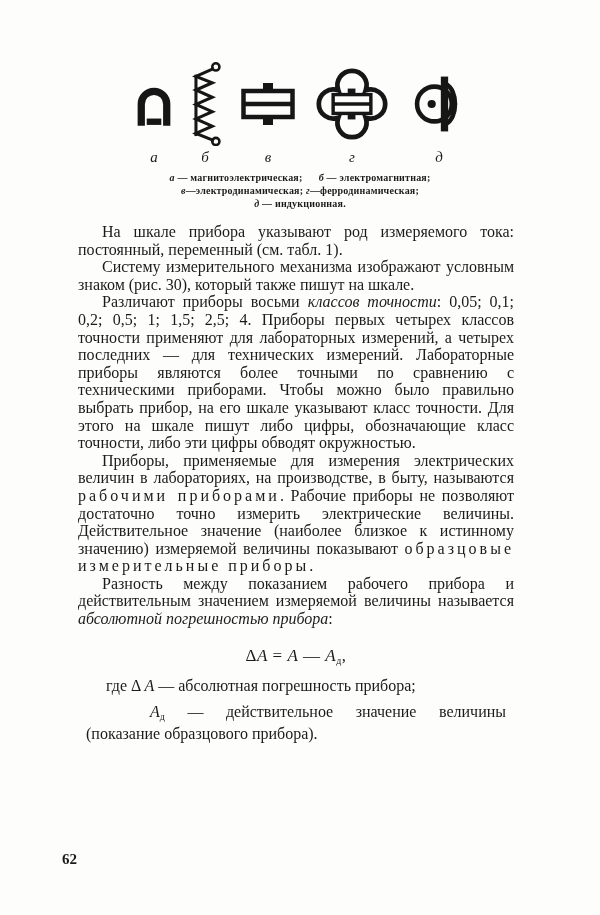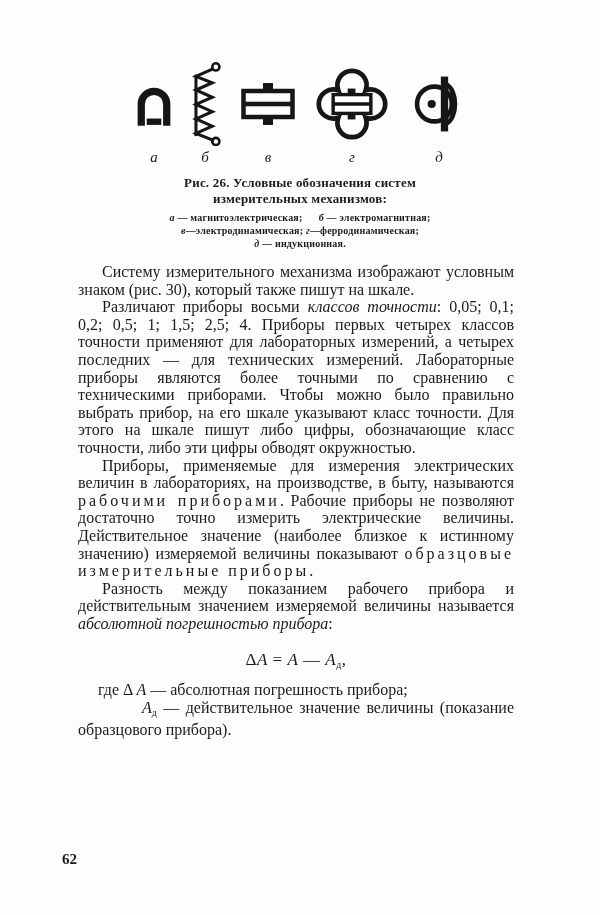--- a/index.html
+++ b/index.html
@@ -36,21 +36,21 @@
   }
   .bodytext p{margin:0;text-indent:24px;}
   .it{font-style:italic;}
   .sp{letter-spacing:3px;font-family:Liberation Serif, serif;}
 
   .formula{
     text-align:center;font-size:17px;margin:19px 0 7px;letter-spacing:0.5px;
   }
   sub{font-size:10px;vertical-align:-3px;font-style:normal;}
 
-  .defline{margin:0;}
+  .defline{margin:8px;}
   .def-0{text-indent:20px;}
   .def-1{text-indent:72px;}
   .def-2{text-indent:64px;}
 
   .pagenum{
     position:absolute;left:62px;top:851px;
     font-weight:bold;font-size:15px;
   }
 </style>
 </head>
@@ -113,29 +113,29 @@
           <circle cx="24" cy="35" r="19" fill="none" stroke="#161616" stroke-width="5"></circle>
           <circle cx="21" cy="35" r="4.5" fill="#161616"></circle>
           <path d="M36,13 C50,19 50,51 36,57" fill="none" stroke="#161616" stroke-width="5"></path>
           <rect x="31" y="5" width="8" height="60" fill="#161616"></rect>
         </svg>
       </div>
       <div class="symlabel">д</div>
     </div>
   </div>
 
-  <div class="caption">Рис. 26. Условные обозначения систем измерительных механизмов:</div>
   <div class="legend">
       <div class="legend-line"><span class="it">а</span><span> — магнитоэлектрическая;&nbsp;&nbsp;&nbsp;&nbsp;&nbsp;&nbsp;</span><span class="it">б</span><span> — электромагнитная;</span></div>
       <div class="legend-line"><span class="it">в</span><span>—электродинамическая;&nbsp;</span><span class="it">г</span><span>—ферродинамическая;</span></div>
       <div class="legend-line"><span class="it">д</span><span> — индукционная.</span></div>
     </div>
 
   <div class="bodytext">
     <div>
+        <p><span>На шкале прибора указывают род измеряемого тока: постоянный, переменный (см. табл. 1).</span></p>
         <p><span>Систему измерительного механизма изображают условным знаком (рис. 30), который также пишут на шкале.</span></p>
         <p><span>Различают приборы восьми </span><span class="it">классов точности</span><span>: 0,05; 0,1; 0,2; 0,5; 1; 1,5; 2,5; 4. Приборы первых четырех классов точности применяют для лабораторных измерений, а четырех последних — для технических измерений. Лабораторные приборы являются более точными по сравнению с техническими приборами. Чтобы можно было правильно выбрать прибор, на его шкале указывают класс точности. Для этого на шкале пишут либо цифры, обозначающие класс точности, либо эти цифры обводят окружностью.</span></p>
         <p><span>Приборы, применяемые для измерения электрических величин в лабораториях, на производстве, в быту, называются </span><span class="sp">рабочими приборами</span><span>. Рабочие приборы не позволяют достаточно точно измерить электрические величины. Действительное значение (наиболее близкое к истинному значению) измеряемой величины показывают </span><span class="sp">образцовые измерительные приборы</span><span>.</span></p>
         <p><span>Разность между показанием рабочего прибора и действительным значением измеряемой величины называется </span><span class="it">абсолютной погрешностью прибора</span><span>:</span></p>
       </div>
     <div class="formula"><span>Δ</span><span class="it">A</span><span> = </span><span class="it">A</span><span> — </span><span class="it">A</span><sub>д</sub><span>,</span></div>
     <div>
         <div class="defline def-0"><span>где </span><span>Δ </span><span class="it">A</span><span> — абсолютная погрешность прибора;</span></div>
         <div class="defline def-2"><span class="it">A</span><sub>д</sub><span> — действительное значение величины (показание образцового прибора).</span></div>
       </div>

